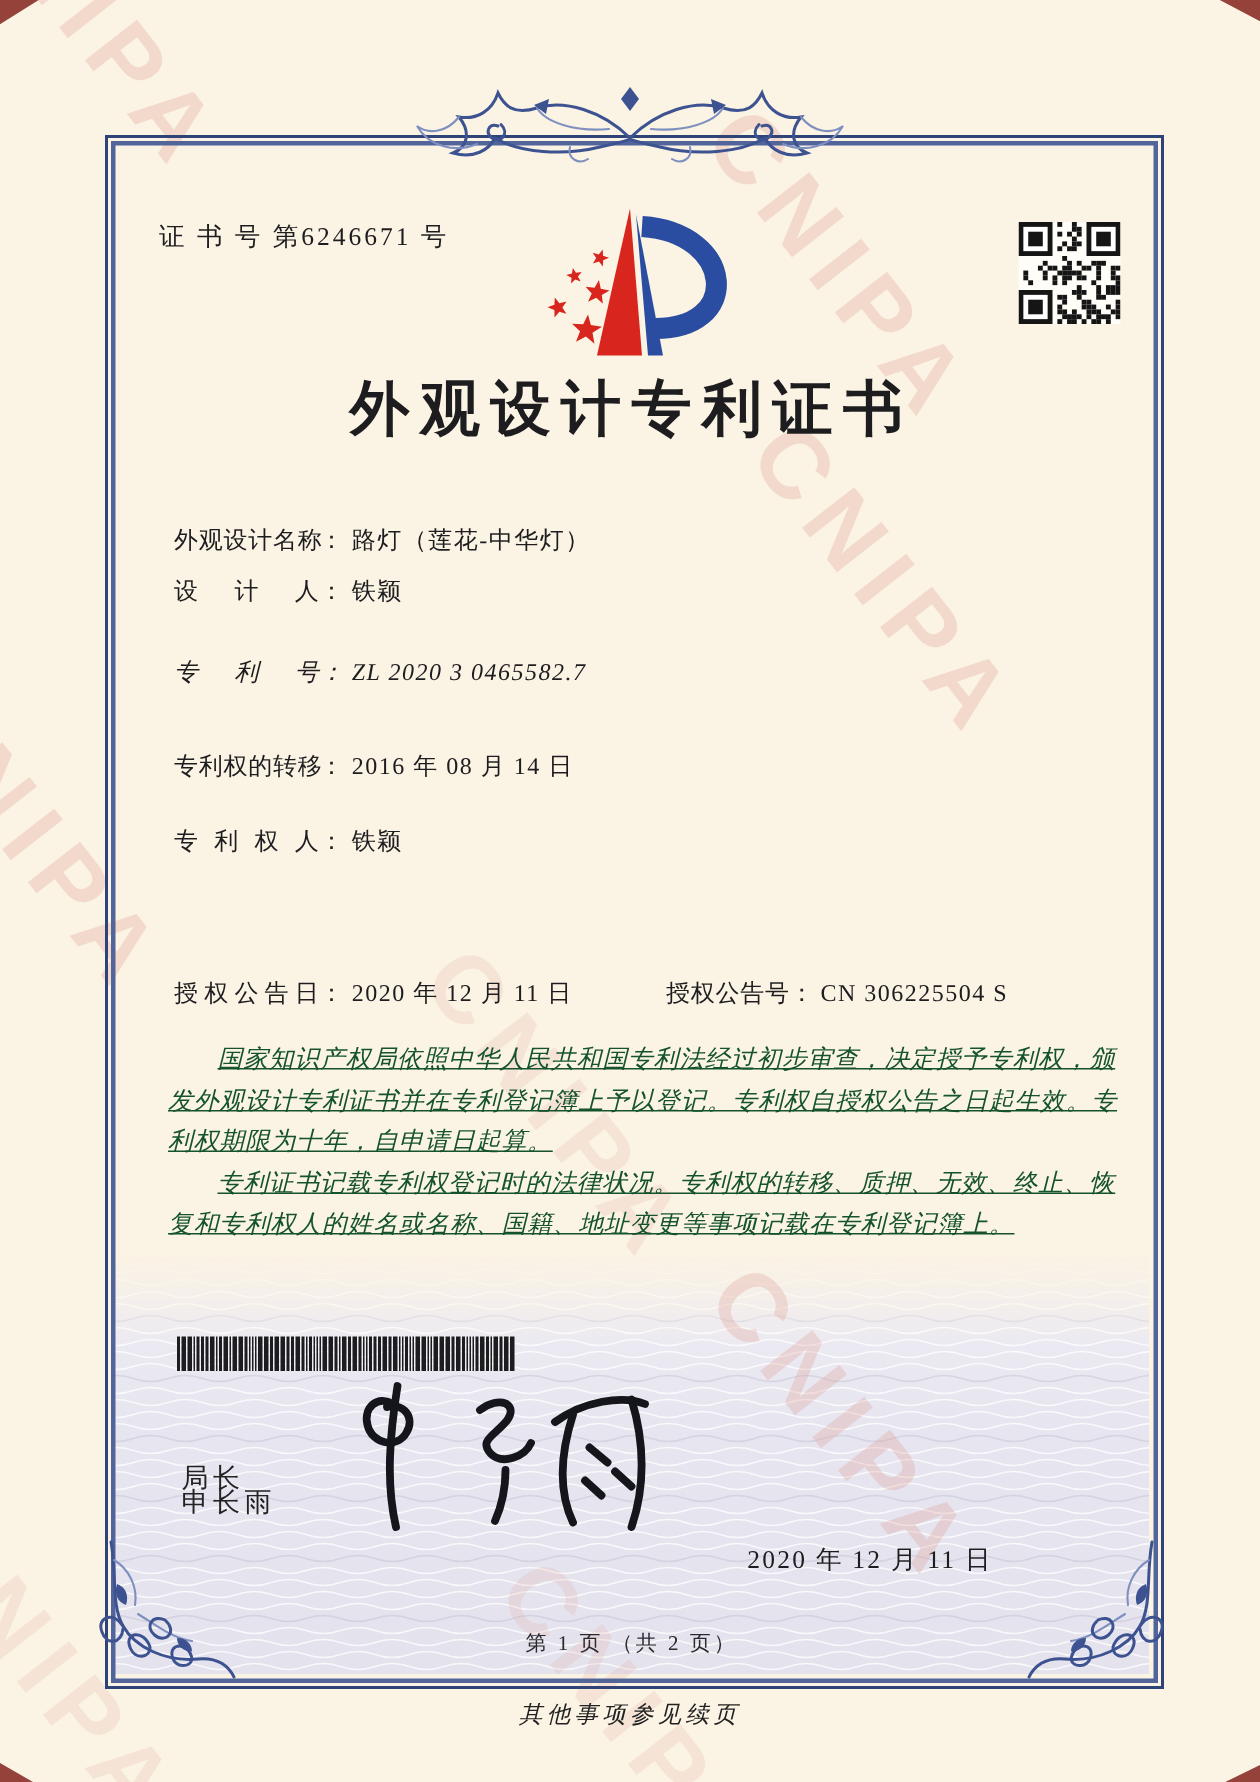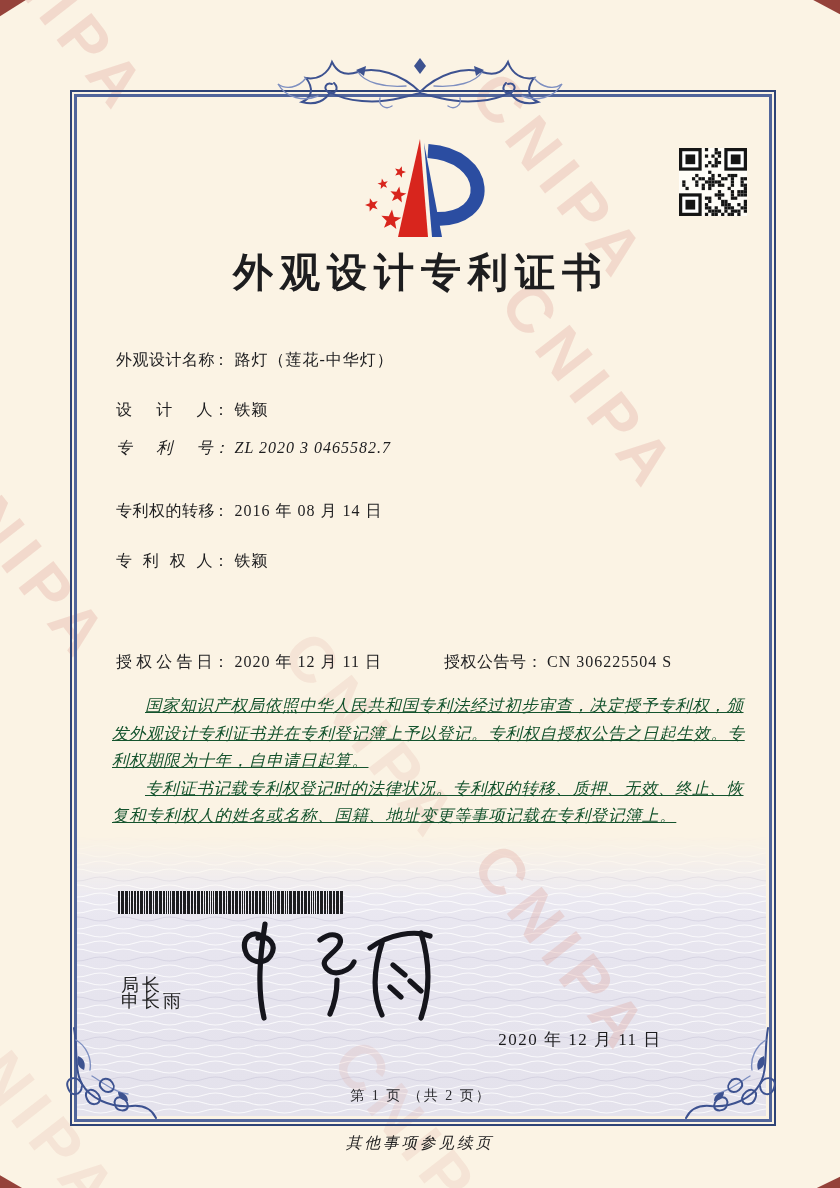--- a/index.html
+++ b/index.html
@@ -165,20 +165,21 @@
       <path class="lt" d="M26,50 C36,56 48,66 62,68"></path>
       <path d="M44,54 c-8,-4 -14,4 -7,10 c7,6 16,-2 7,-10"></path>
       <path class="fl" d="M12,30 c6,2 8,8 6,14 c-6,-2 -8,-8 -6,-14z"></path>
       <path class="fl" d="M52,66 c6,0 10,4 10,9 c-6,0 -10,-4 -10,-9z"></path>
     </g>
   </svg>
   <svg class="orn" style="left:682px;top:1026px;" width="94" height="98" viewBox="0 0 94 98">
     <use href="#cornL" transform="translate(94,0) scale(-1,1)"></use>
   </svg>
 
+  <div class="abs cert-number">证 书 号 第6246671 号</div>
 
   <svg class="abs logo-box" viewBox="0 0 176 120">
     <path d="M92,18 C154,22 160,88 98,86" stroke="#2b4da1" stroke-width="14" fill="none"></path>
     <polygon points="84,6 92,104 62,104" fill="#d8251d"></polygon>
     <polygon points="88,10 106,104 96,104" fill="#2b4da1"></polygon>
     <g id="logo-stars" fill="#d8251d">
         <polygon points="65.8,33.3 66.0,37.5 70.0,38.9 66.1,40.5 65.9,44.7 63.3,41.4 59.2,42.6 61.5,39.0 59.1,35.5 63.2,36.6"></polygon>
         <polygon points="45.9,45.6 48.0,48.9 51.8,48.3 49.3,51.3 51.1,54.7 47.5,53.3 44.7,56.0 45.0,52.1 41.5,50.4 45.3,49.4"></polygon>
         <polygon points="63.3,53.6 64.5,59.5 70.4,60.6 65.2,63.6 65.9,69.5 61.5,65.5 56.0,68.1 58.5,62.6 54.4,58.2 60.4,58.8"></polygon>
         <polygon points="33.9,65.3 36.9,69.2 41.7,68.0 38.9,72.0 41.6,76.2 36.9,74.8 33.7,78.6 33.6,73.7 29.0,71.9 33.6,70.2"></polygon>
@@ -303,21 +304,21 @@
       <rect x="0" y="44" width="22" height="22" fill="#151515"></rect>
       <rect x="3.142857142857143" y="47.14285714285714" width="15.714285714285714" height="15.714285714285714" fill="#ffffff"></rect>
       <rect x="6.285714285714286" y="50.285714285714285" width="9.428571428571429" height="9.428571428571429" fill="#151515"></rect>
     </svg>
 
   <div class="abs doc-title">外观设计专利证书</div>
 
   <div class="abs f-row" style="top:350px;">
     <span class="f-label">外观设计名称</span><span class="f-colon">：</span><span class="f-value">路灯（莲花-中华灯）</span>
   </div>
-  <div class="abs f-row" style="top:400px;">
+  <div class="abs f-row" style="top:384px;">
     <span class="f-label">设计人</span><span class="f-colon">：</span><span class="f-value">铁颖</span>
   </div>
   <div class="abs f-row" style="top:438px;font-style:italic;">
     <span class="f-label">专利号</span><span class="f-colon">：</span><span class="f-value">ZL 2020 3 0465582.7</span>
   </div>
   <div class="abs f-row" style="top:501px;">
     <span class="f-label">专利权的转移</span><span class="f-colon">：</span><span class="f-value">2016 年 08 月 14 日</span>
   </div>
   <div class="abs f-row" style="top:551px;">
     <span class="f-label">专利权人</span><span class="f-colon">：</span><span class="f-value">铁颖</span>

